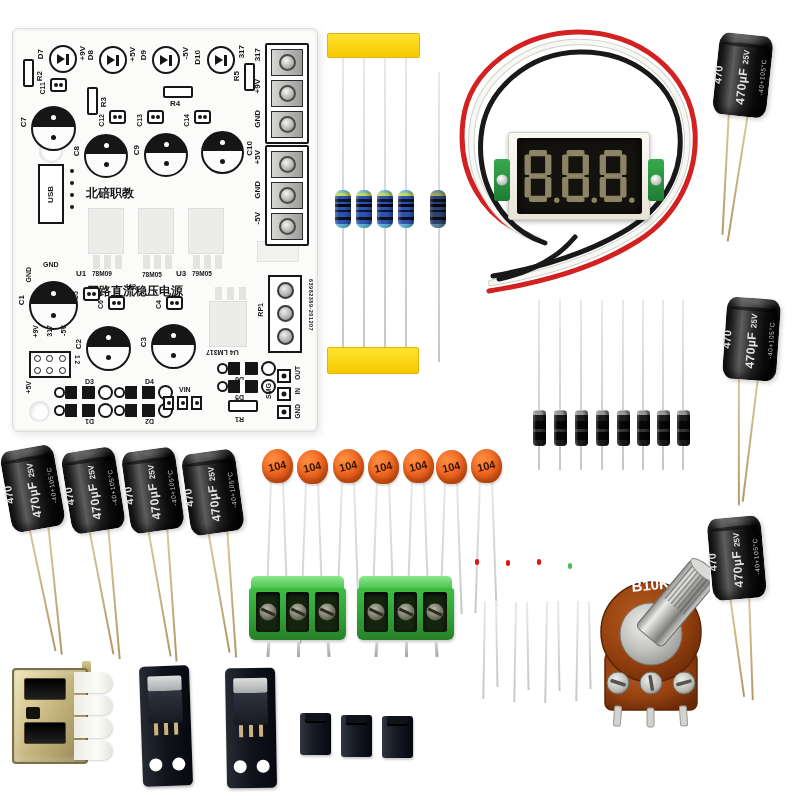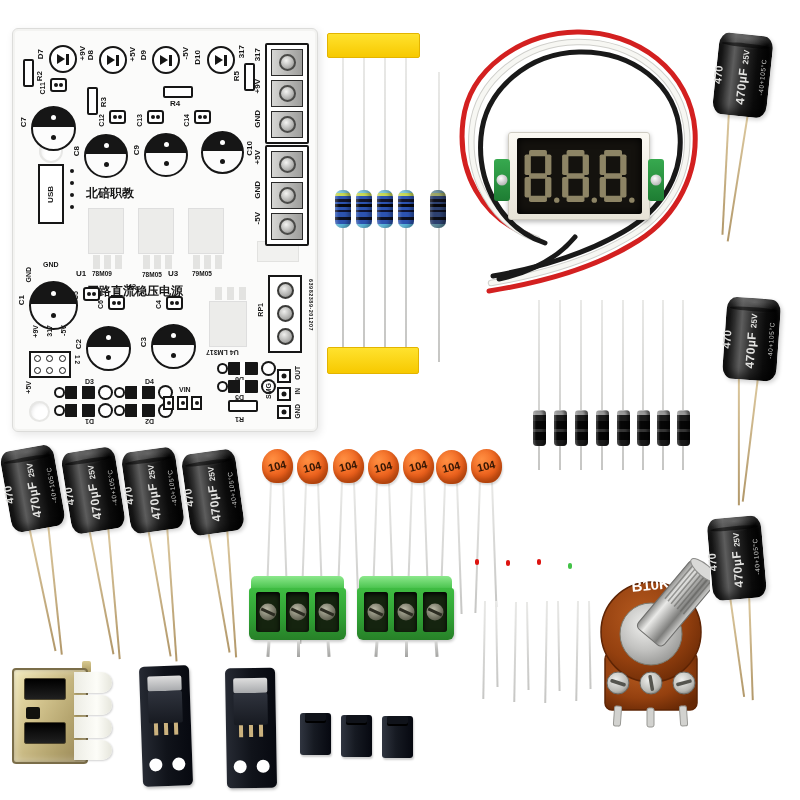--- a/index.html
+++ b/index.html
@@ -219,21 +219,21 @@
       <span class="to2l" style="left:141px;top:226px"></span>
       <span class="to2l" style="left:152px;top:226px"></span>
     <span class="to2l" style="left:180px;top:226px"></span>
       <span class="to2l" style="left:191px;top:226px"></span>
       <span class="to2l" style="left:202px;top:226px"></span>
 
     <i class="sl" style="left:63px;top:241px">U1</i>
     <i class="sl" style="left:79px;top:242px;font-size:6.5px">78M09</i>
     <i class="sl" style="left:113px;top:254px">U2</i>
     <i class="sl" style="left:129px;top:243px;font-size:6.5px">78M05</i>
-    <i class="sl" style="left:155px;top:241px">U3</i>
+    <i class="sl" style="left:163px;top:241px">U3</i>
     <i class="sl" style="left:179px;top:242px;font-size:6.5px">79M05</i>
 
     <i class="sl" style="left:74px;top:256px;font-size:12px">四路直流稳压电源</i>
 
     <i class="sl" style="left:30px;top:232px;font-size:7px">GND</i>
     <i class="sl vu" style="left:12px;top:238px;font-size:7px">GND</i>
 
     <span class="a bigcap" style="left:16px;top:252px;width:49px;height:49px"></span>
     <i class="sl vu" style="left:5px;top:266px">C1</i>
     <span class="a scapf" style="left:70px;top:258px"></span>

